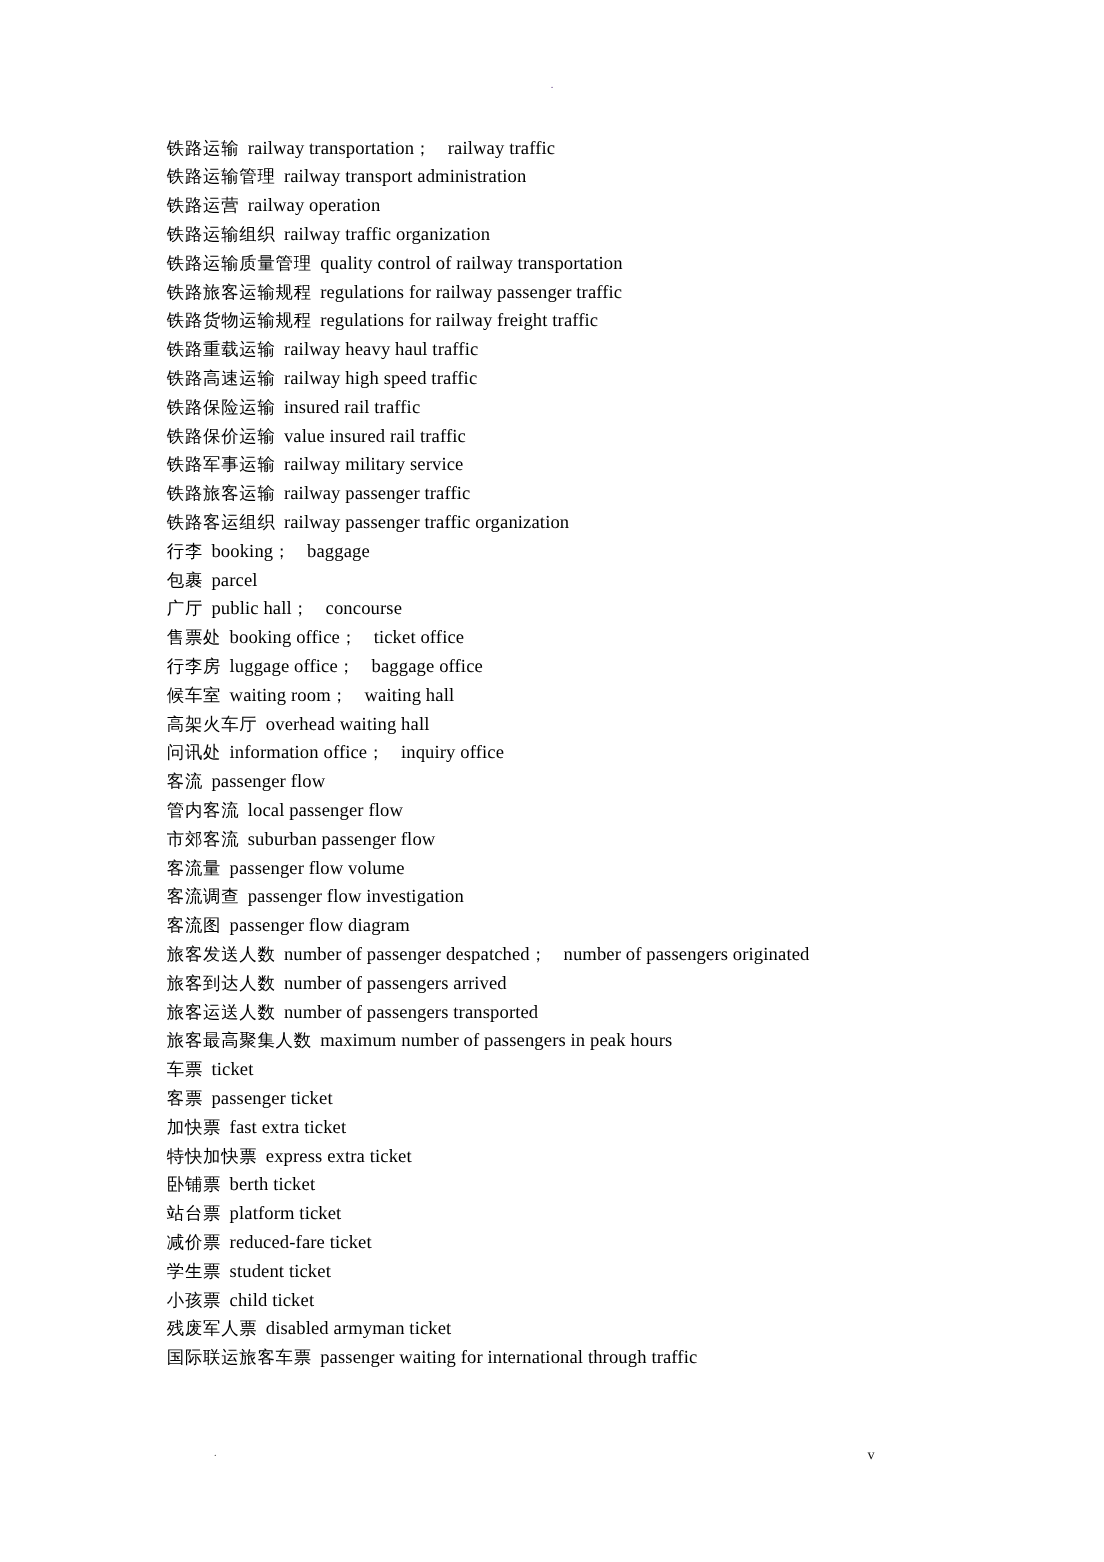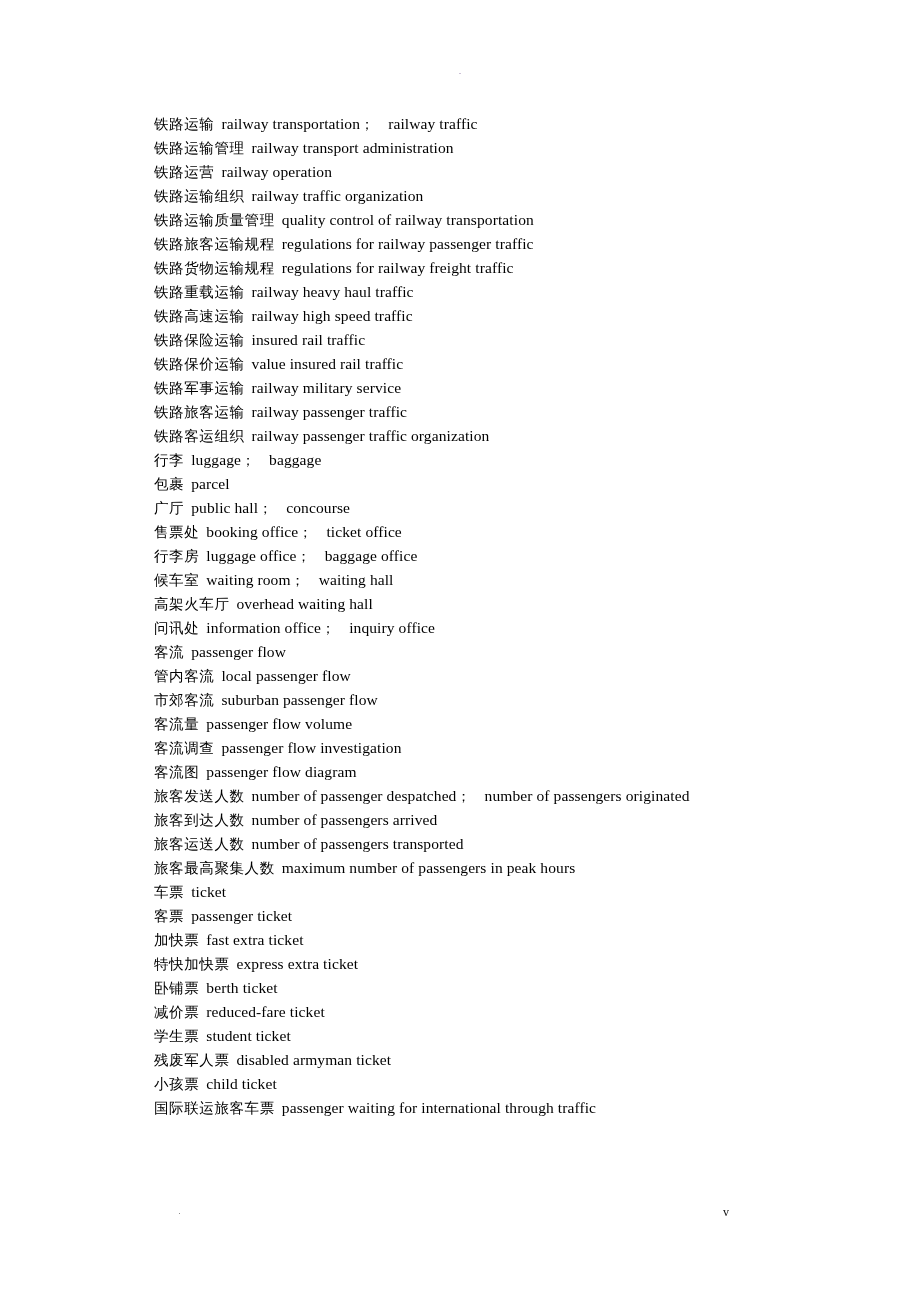--- a/index.html
+++ b/index.html
@@ -53,21 +53,21 @@
     left: 723px;
     font-size: 12px;
     line-height: 14px;
     color: #111111;
   }
 
   
   .glossary {
     position: absolute;
     top: 112px;
-    left: 154px;
+    left: 139px;
     width: 700px;
   }
 
   .entry {
     display: block;
     white-space: nowrap;
     height: 24px;
     line-height: 24px;
     font-size: 15.5px;
     letter-spacing: 0.1px;
@@ -114,21 +114,21 @@
       <div class="entry"><span class="term">铁路运输质量管理</span><span class="gap"></span><span class="gloss">quality control of railway transportation</span></div>
       <div class="entry"><span class="term">铁路旅客运输规程</span><span class="gap"></span><span class="gloss">regulations for railway passenger traffic</span></div>
       <div class="entry"><span class="term">铁路货物运输规程</span><span class="gap"></span><span class="gloss">regulations for railway freight traffic</span></div>
       <div class="entry"><span class="term">铁路重载运输</span><span class="gap"></span><span class="gloss">railway heavy haul traffic</span></div>
       <div class="entry"><span class="term">铁路高速运输</span><span class="gap"></span><span class="gloss">railway high speed traffic</span></div>
       <div class="entry"><span class="term">铁路保险运输</span><span class="gap"></span><span class="gloss">insured rail traffic</span></div>
       <div class="entry"><span class="term">铁路保价运输</span><span class="gap"></span><span class="gloss">value insured rail traffic</span></div>
       <div class="entry"><span class="term">铁路军事运输</span><span class="gap"></span><span class="gloss">railway military service</span></div>
       <div class="entry"><span class="term">铁路旅客运输</span><span class="gap"></span><span class="gloss">railway passenger traffic</span></div>
       <div class="entry"><span class="term">铁路客运组织</span><span class="gap"></span><span class="gloss">railway passenger traffic organization</span></div>
-      <div class="entry"><span class="term">行李</span><span class="gap"></span><span class="gloss">luggage</span><span class="sep">；</span><span class="wide-gap"></span><span class="gloss">baggage</span></div>
+      <div class="entry"><span class="term">行李</span><span class="gap"></span><span class="gloss">booking</span><span class="sep">；</span><span class="wide-gap"></span><span class="gloss">baggage</span></div>
       <div class="entry"><span class="term">包裹</span><span class="gap"></span><span class="gloss">parcel</span></div>
       <div class="entry"><span class="term">广厅</span><span class="gap"></span><span class="gloss">public hall</span><span class="sep">；</span><span class="wide-gap"></span><span class="gloss">concourse</span></div>
       <div class="entry"><span class="term">售票处</span><span class="gap"></span><span class="gloss">booking office</span><span class="sep">；</span><span class="wide-gap"></span><span class="gloss">ticket office</span></div>
       <div class="entry"><span class="term">行李房</span><span class="gap"></span><span class="gloss">luggage office</span><span class="sep">；</span><span class="wide-gap"></span><span class="gloss">baggage office</span></div>
       <div class="entry"><span class="term">候车室</span><span class="gap"></span><span class="gloss">waiting room</span><span class="sep">；</span><span class="wide-gap"></span><span class="gloss">waiting hall</span></div>
       <div class="entry"><span class="term">高架火车厅</span><span class="gap"></span><span class="gloss">overhead waiting hall</span></div>
       <div class="entry"><span class="term">问讯处</span><span class="gap"></span><span class="gloss">information office</span><span class="sep">；</span><span class="wide-gap"></span><span class="gloss">inquiry office</span></div>
       <div class="entry"><span class="term">客流</span><span class="gap"></span><span class="gloss">passenger flow</span></div>
       <div class="entry"><span class="term">管内客流</span><span class="gap"></span><span class="gloss">local passenger flow</span></div>
       <div class="entry"><span class="term">市郊客流</span><span class="gap"></span><span class="gloss">suburban passenger flow</span></div>
@@ -137,24 +137,25 @@
       <div class="entry"><span class="term">客流图</span><span class="gap"></span><span class="gloss">passenger flow diagram</span></div>
       <div class="entry"><span class="term">旅客发送人数</span><span class="gap"></span><span class="gloss">number of passenger despatched</span><span class="sep">；</span><span class="wide-gap"></span><span class="gloss">number of passengers originated</span></div>
       <div class="entry"><span class="term">旅客到达人数</span><span class="gap"></span><span class="gloss">number of passengers arrived</span></div>
       <div class="entry"><span class="term">旅客运送人数</span><span class="gap"></span><span class="gloss">number of passengers transported</span></div>
       <div class="entry"><span class="term">旅客最高聚集人数</span><span class="gap"></span><span class="gloss">maximum number of passengers in peak hours</span></div>
       <div class="entry"><span class="term">车票</span><span class="gap"></span><span class="gloss">ticket</span></div>
       <div class="entry"><span class="term">客票</span><span class="gap"></span><span class="gloss">passenger ticket</span></div>
       <div class="entry"><span class="term">加快票</span><span class="gap"></span><span class="gloss">fast extra ticket</span></div>
       <div class="entry"><span class="term">特快加快票</span><span class="gap"></span><span class="gloss">express extra ticket</span></div>
       <div class="entry"><span class="term">卧铺票</span><span class="gap"></span><span class="gloss">berth ticket</span></div>
+      <div class="entry"><span class="term">站台票</span><span class="gap"></span><span class="gloss">platform ticket</span></div>
       <div class="entry"><span class="term">减价票</span><span class="gap"></span><span class="gloss">reduced-fare ticket</span></div>
       <div class="entry"><span class="term">学生票</span><span class="gap"></span><span class="gloss">student ticket</span></div>
+      <div class="entry"><span class="term">小孩票</span><span class="gap"></span><span class="gloss">child ticket</span></div>
       <div class="entry"><span class="term">残废军人票</span><span class="gap"></span><span class="gloss">disabled armyman ticket</span></div>
-      <div class="entry"><span class="term">小孩票</span><span class="gap"></span><span class="gloss">child ticket</span></div>
       <div class="entry"><span class="term">国际联运旅客车票</span><span class="gap"></span><span class="gloss">passenger waiting for international through traffic</span></div>
     </div>
 
   <div class="footer-mark-left">·</div>
 
   <div class="footer-mark-right">v</div>
 
 </div>
 
 </body></html>

